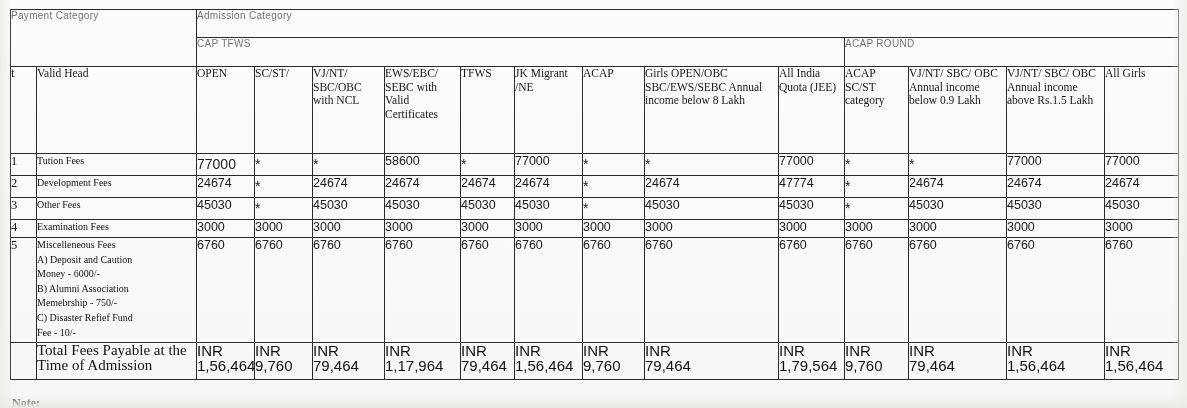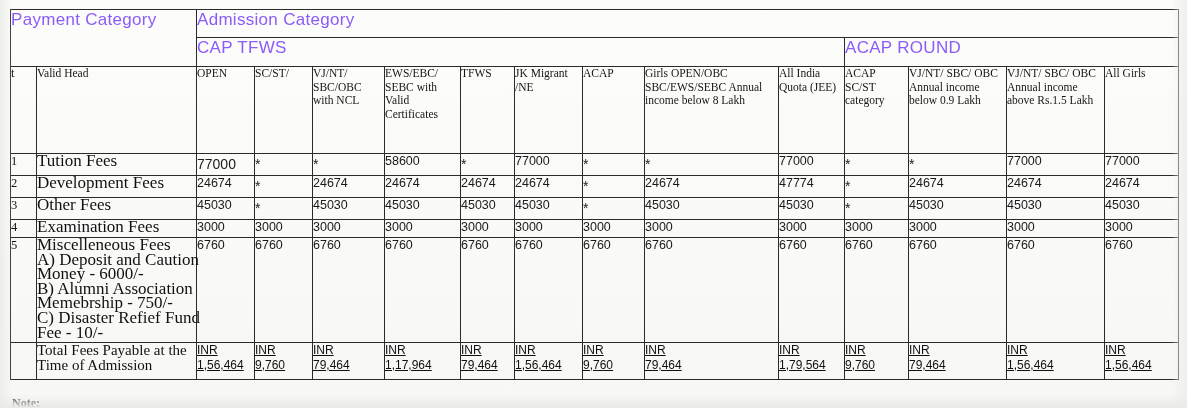--- a/index.html
+++ b/index.html
@@ -39,25 +39,25 @@
   table.fees td, table.fees th {
     border: 1px solid #2a2a2a;
     padding: 0;
     vertical-align: top;
     font-weight: normal;
     text-align: left;
   }
   
   .grp {
     font-family: "Liberation Sans", sans-serif;
-    font-size: 17px;
+    font-size: 10px;
     font-weight: 700;
     text-align: center;
     letter-spacing: 0.3px;
-    color: #8b5cf6;
+    color: #737373;
     padding: 6px 2px 6px 2px;
     vertical-align: middle;
     margin-left: 16px;
   }
   .grp-payment { height: 56px; }
   .grp-admission { height: 27px; }
   .grp-round { height: 28px; }
 
   
   .colhead {
@@ -76,21 +76,21 @@
   td.srno {
     font-family: "Liberation Serif", serif;
     font-size: 12.5px;
     font-weight: 700;
     text-align: center;
     padding: 2px 0 1px 0;
     vertical-align: top;
   }
   td.head-cell {
     font-family: "Liberation Serif", serif;
-    font-size: 17px;
+    font-size: 10px;
     font-weight: 700;
     line-height: 14.6px;
     padding: 2px 3px 1px 4px;
     vertical-align: top;
   }
   td.val {
     font-family: "Liberation Sans", sans-serif;
     font-size: 12.5px;
     font-weight: 400;
     text-align: center;
@@ -110,28 +110,27 @@
   td.total-label {
     font-family: "Liberation Serif", serif;
     font-size: 15px;
     font-weight: 700;
     line-height: 15px;
     padding: 3px 3px 2px 4px;
     vertical-align: top;
   }
   td.total-val {
     font-family: "Liberation Sans", sans-serif;
-    font-size: 12px;
+    font-size: 15px;
     font-weight: 700;
     text-align: center;
     line-height: 15px;
     padding: 3px 1px 2px 1px;
     vertical-align: top;
     white-space: nowrap;
-    text-decoration: underline;
   }
   .cur { display: block; }
   .amt { display: block; }
 
   .misc-lines { display: block; }
   .misc-lines .ml { display: block; white-space: nowrap; }
 
   
   #note-clip {
     position: absolute;

